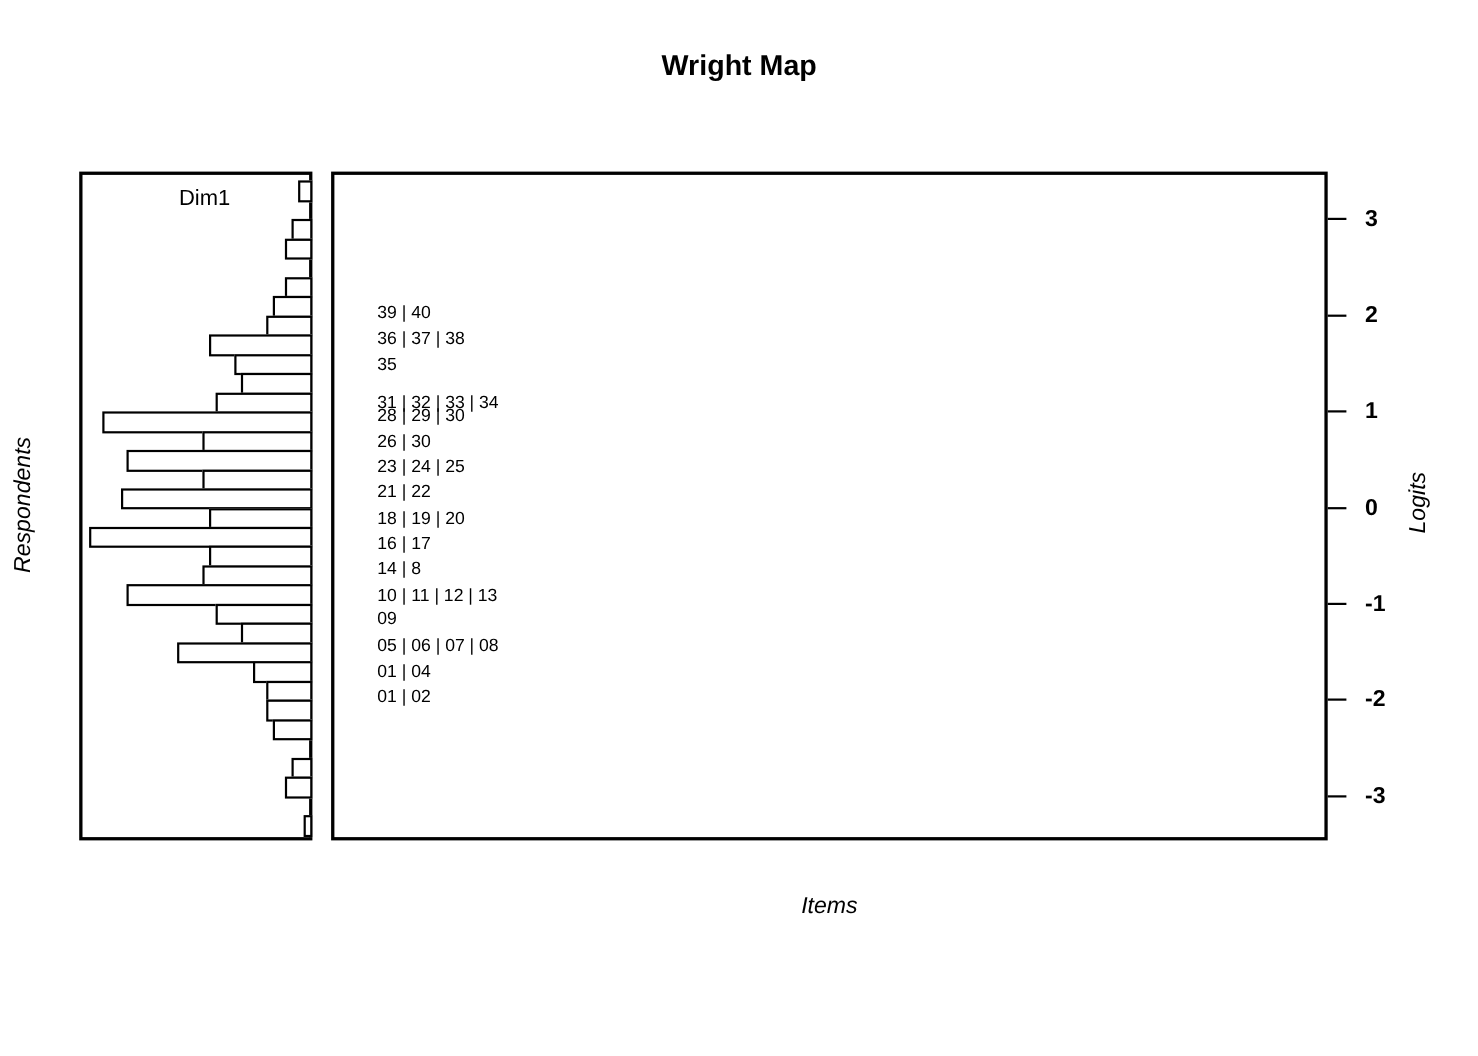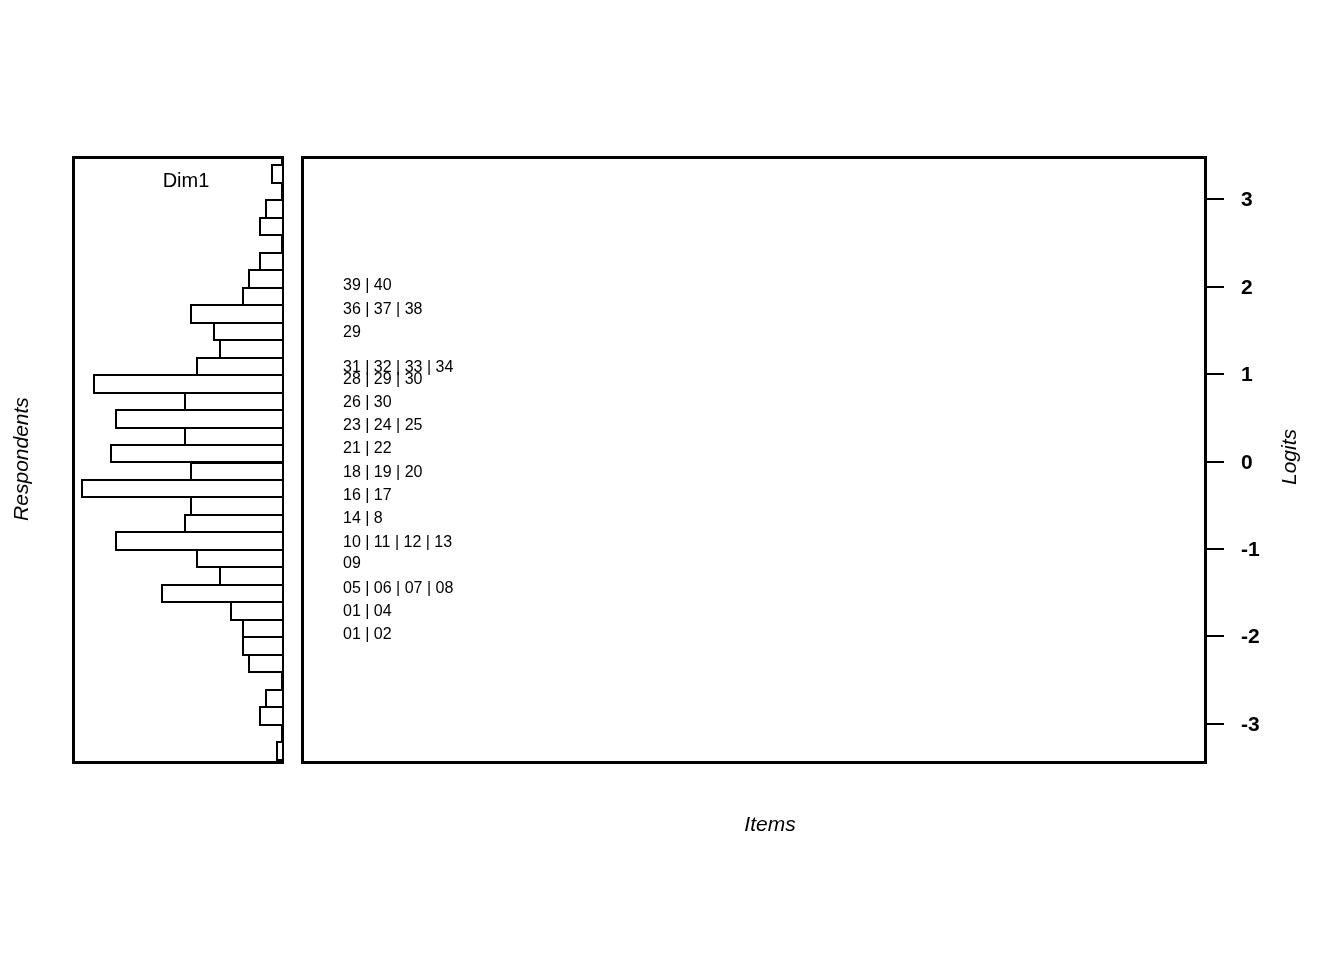--- a/index.html
+++ b/index.html
@@ -72,20 +72,21 @@
     white-space: nowrap;
   }
   .axis-title.vertical { transform: translate(-50%, -50%) rotate(-90deg); }
   .axis-title.horizontal { transform: translate(-50%, 0); }
 </style>
 </head>
 <body>
 
 <div id="figure">
 
+  <div class="chart-title">Wright Map</div>
 
   <div id="left-panel" class="panel">
       <div class="hist-bar" style="top: 5.34px; height: 19.48px; width: 13.4857px;"></div>
       <div class="hist-bar" style="top: 40.3px; height: 19.48px; width: 19.2286px;"></div>
       <div class="hist-bar" style="top: 57.78px; height: 19.48px; width: 24.9714px;"></div>
       <div class="hist-bar" style="top: 92.74px; height: 19.48px; width: 24.9714px;"></div>
       <div class="hist-bar" style="top: 110.22px; height: 19.48px; width: 36.4571px;"></div>
       <div class="hist-bar" style="top: 127.7px; height: 19.48px; width: 42.2px;"></div>
       <div class="hist-bar" style="top: 145.18px; height: 19.48px; width: 93.8857px;"></div>
       <div class="hist-bar" style="top: 162.66px; height: 19.48px; width: 70.9143px;"></div>
@@ -111,41 +112,41 @@
       <div class="hist-bar" style="top: 529.74px; height: 19.48px; width: 19.2286px;"></div>
       <div class="hist-bar" style="top: 547.22px; height: 19.48px; width: 24.9714px;"></div>
       <div class="hist-bar" style="top: 582.18px; height: 19.48px; width: 7.74286px;"></div>
     </div>
 
   <div class="dim-label">Dim1</div>
 
   <div id="main-panel" class="panel">
       <div class="item-row" style="top: 114.452px;">39 | 40</div>
       <div class="item-row" style="top: 138.05px;">36 | 37 | 38</div>
-      <div class="item-row" style="top: 160.774px;">29</div>
+      <div class="item-row" style="top: 160.774px;">35</div>
       <div class="item-row" style="top: 184.372px; margin-top: 12px;">31 | 32 | 33 | 34</div>
       <div class="item-row" style="top: 207.97px;">28 | 29 | 30</div>
       <div class="item-row" style="top: 230.694px;">26 | 30</div>
       <div class="item-row" style="top: 254.292px; text-align: right;">23 | 24 | 25</div>
       <div class="item-row" style="top: 277.016px;">21 | 22</div>
       <div class="item-row" style="top: 300.614px;">18 | 19 | 20</div>
       <div class="item-row" style="top: 324.212px;">16 | 17</div>
       <div class="item-row" style="top: 346.936px;">14 | 8</div>
       <div class="item-row" style="top: 370.534px;">10 | 11 | 12 | 13</div>
       <div class="item-row" style="top: 392px;">09</div>
       <div class="item-row" style="top: 416.856px;">05 | 06 | 07 | 08</div>
       <div class="item-row" style="top: 440.454px;">01 | 04</div>
       <div class="item-row" style="top: 463.178px;">01 | 02</div>
     </div>
 
   <div class="axis-title vertical" style="left: 21px; top: 459px;">Respondents</div>
 
   <div class="axis-title vertical" style="left: 1289px; top: 457px;">Logits</div>
 
-  <div class="axis-title horizontal" style="left: 754px; top: 812px; margin-left: 16px;">Items</div>
+  <div class="axis-title horizontal" style="left: 754px; top: 812px;">Items</div>
 
 <div class="tick-line" style="top: 198.3px;"></div>
     <div class="tick-label" style="top: 185.3px;">3</div>
     <div class="tick-line" style="top: 285.7px;"></div>
     <div class="tick-label" style="top: 272.7px;">2</div>
     <div class="tick-line" style="top: 373.1px;"></div>
     <div class="tick-label" style="top: 360.1px;">1</div>
     <div class="tick-line" style="top: 460.5px;"></div>
     <div class="tick-label" style="top: 447.5px;">0</div>
     <div class="tick-line" style="top: 547.9px;"></div>

